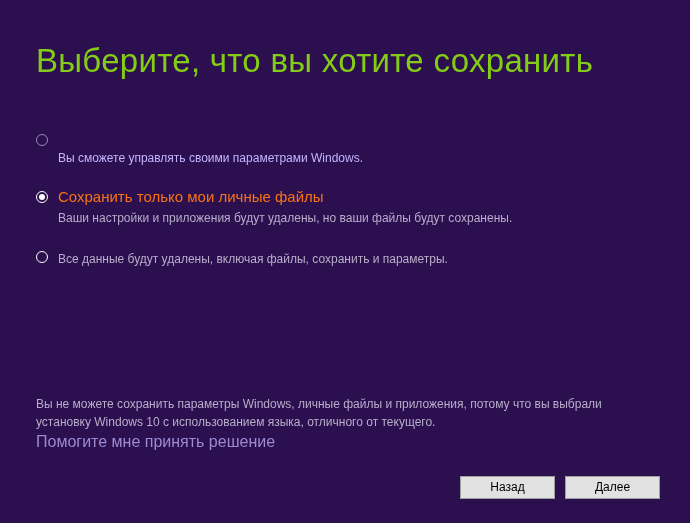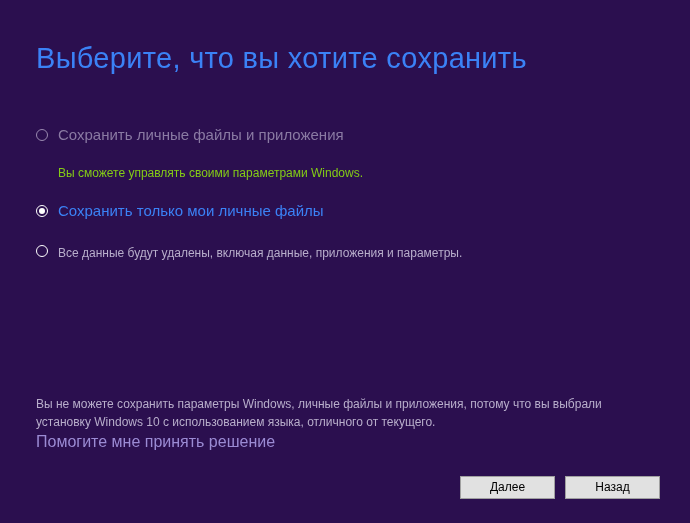--- a/index.html
+++ b/index.html
@@ -13,23 +13,23 @@
       background: #2b0f4f;
       font-family: "Segoe UI", Tahoma, sans-serif;
       color: #ffffff;
       position: relative;
       overflow: hidden;
     }
     .container {
       padding: 42px 36px 0 36px;
     }
     .title {
-      font-size: 29px;
+      font-size: 33px;
       font-weight: 300;
-      color: #3b82f6;
+      color: #84cc16;
       margin-bottom: 50px;
       letter-spacing: 0.3px;
     }
     .options {
       margin-left: 0;
     }
     .option {
       margin-bottom: 20px;
       display: flex;
       align-items: flex-start;
@@ -61,34 +61,34 @@
       border-radius: 50%;
       top: 50%;
       left: 50%;
       transform: translate(-50%, -50%);
     }
     .option-text {
       flex: 1;
     }
     .option-label {
       font-size: 15px;
-      color: #3b82f6;
+      color: #f97316;
       line-height: 1.3;
     }
     .option.disabled .option-label {
       color: #8a7aa3;
     }
     .option-desc {
       font-size: 12px;
       color: #b8aecb;
       margin-top: 4px;
       line-height: 1.4;
     }
     .option.disabled .option-desc {
-      color: #84cc16;
+      color: #c4b5fd;
       margin-top: 20px;
     }
     .info-text {
       position: absolute;
       bottom: 92px;
       left: 36px;
       right: 51px;
       font-size: 12px;
       color: #b8aecb;
       line-height: 1.5;
@@ -125,41 +125,41 @@
 <body>
 
 <div class="container">
   <h1 class="title">Выберите, что вы хотите сохранить</h1>
 
   <div class="options">
 
     <div class="option disabled">
       <div class="radio"></div>
       <div class="option-text">
-        <div class="option-label">Сохранить личные файлы и приложения</div>
         <div class="option-desc">Вы сможете управлять своими параметрами Windows.</div>
       </div>
     </div>
 
     <div class="option">
       <div class="radio selected"></div>
       <div class="option-text">
         <div class="option-label">Сохранить только мои личные файлы</div>
+        <div class="option-desc">Ваши настройки и приложения будут удалены, но ваши файлы будут сохранены.</div>
       </div>
     </div>
 
     <div class="option">
       <div class="radio"></div>
       <div class="option-text">
-        <div class="option-desc">Все данные будут удалены, включая данные, приложения и параметры.</div>
+        <div class="option-desc">Все данные будут удалены, включая файлы, сохранить и параметры.</div>
       </div>
     </div>
 
   </div>
 </div>
 
 <div class="info-text">Вы не можете сохранить параметры Windows, личные файлы и приложения, потому что вы выбрали установку Windows 10 с использованием языка, отличного от текущего.</div>
 <div class="help-link">Помогите мне принять решение</div>
 
 <div class="button-bar">
+  <button class="btn">Назад</button>
   <button class="btn">Далее</button>
-  <button class="btn">Назад</button>
 </div>
 
 </body></html>

